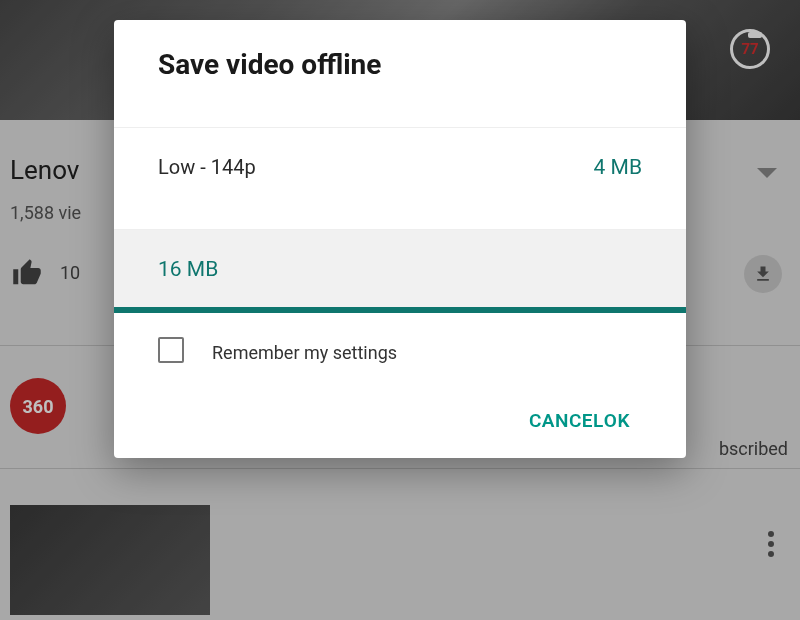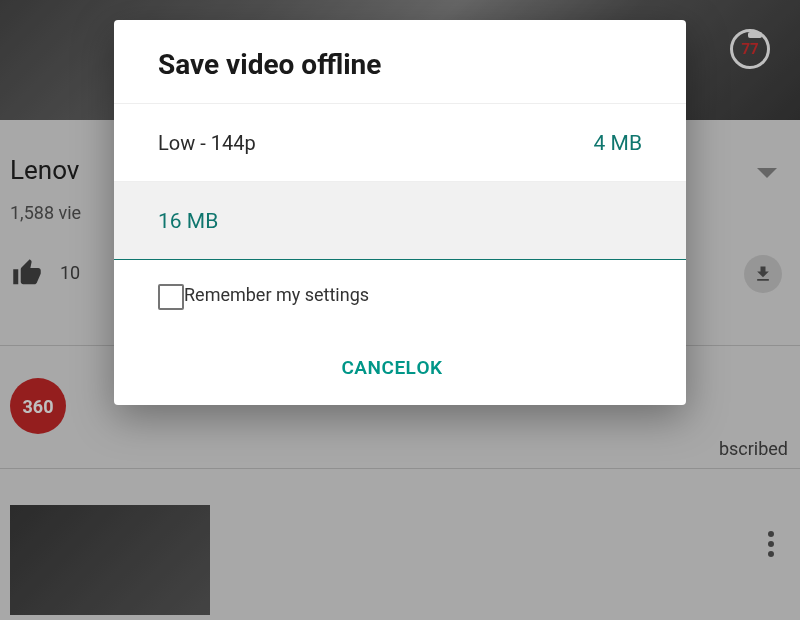--- a/index.html
+++ b/index.html
@@ -139,48 +139,49 @@
     .option {
       display: flex;
       align-items: center;
       justify-content: space-between;
       padding: 0 44px;
       height: 78px;
       border-top: 1px solid #eee;
       font-size: 20px;
       color: #2a2a2a;
       cursor: pointer;
+      margin-top: 24px;
     }
     .option:first-of-type { border-top: none; }
     .option.selected {
       background: #f1f1f1;
     }
     .option-size {
       color: #0f766e;
       font-size: 21px;
     }
     .remember-row {
       display: flex;
-      align-items: flex-start;
+      align-items: flex-end;
       padding: 24px 44px 8px 44px;
-      gap: 0;
-      border-top: 1px solid #0f766e;
+      gap: 28px;
+      border-top: 6px solid #0f766e;
     }
     .checkbox {
       width: 26px; height: 26px;
       border: 2.5px solid #757575;
       border-radius: 2px;
     }
     .remember-label {
       font-size: 18px;
       color: #333;
     }
     .dialog-actions {
       display: flex;
-      justify-content: center;
+      justify-content: flex-end;
       padding: 38px 56px 26px 40px;
     }
     .action-btn {
       background: none;
       border: none;
       font-size: 19px;
       font-weight: 600;
       color: #009688;
       letter-spacing: 0.5px;
       cursor: pointer;

